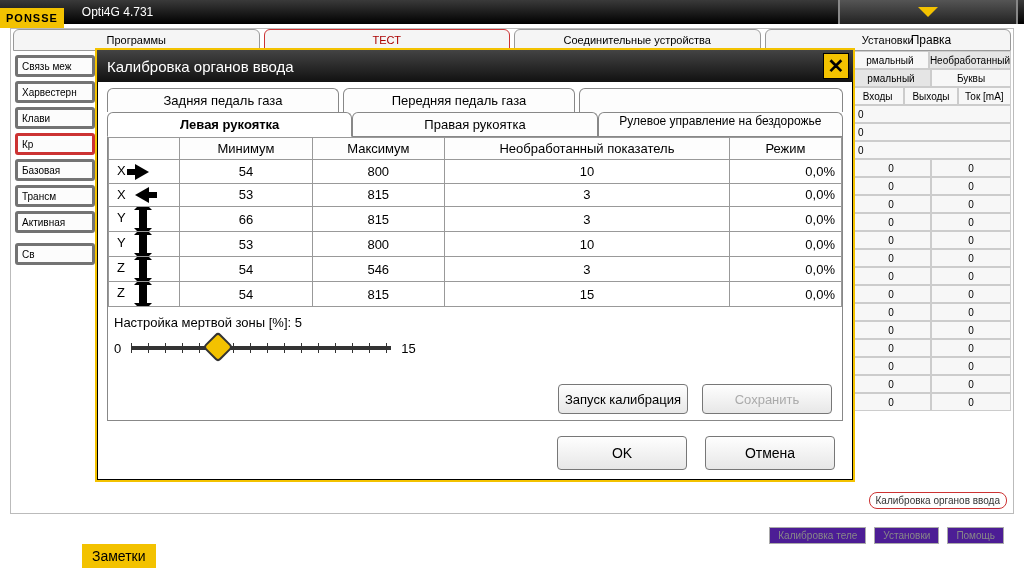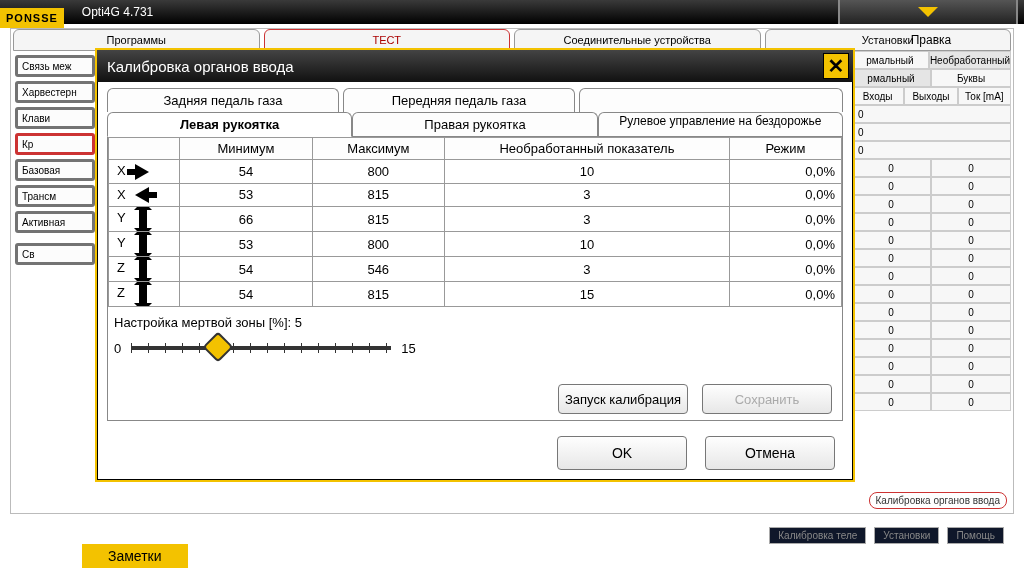--- a/index.html
+++ b/index.html
@@ -176,27 +176,27 @@
   }
   .btn.disabled { color:#aaa; cursor:default;}
   .modal-buttons {
     position:absolute; right:18px; bottom:10px; display:flex; gap:18px;
   }
   .modal-buttons .btn { min-width:130px; height:34px; font-size:14px;}
 
   
   .note {
     position:absolute; left:82px; bottom:6px;
-    background:#f3c200; padding:4px 26px; font-size:14px;
+    background:#f3c200; padding:4px 10px; font-size:14px;
   }
   .bottom-buttons {
     position:absolute; bottom:30px; right:20px; display:flex; gap:8px;
   }
   .bottom-buttons .b {
-    border:1px solid #aaa; background:#0f172a; font-size:10px; padding:2px 8px; color:#888;
+    border:1px solid #aaa; background:#4c1d95; font-size:10px; padding:2px 8px; color:#888;
   }
 </style>
 </head>
 <body>
 
 <div class="topbar">
   <div class="logo">PONSSE</div>
   <div class="top-title">Opti4G 4.731</div>
   <div class="topbar-right-tab">
     <div class="chev-down"></div>

